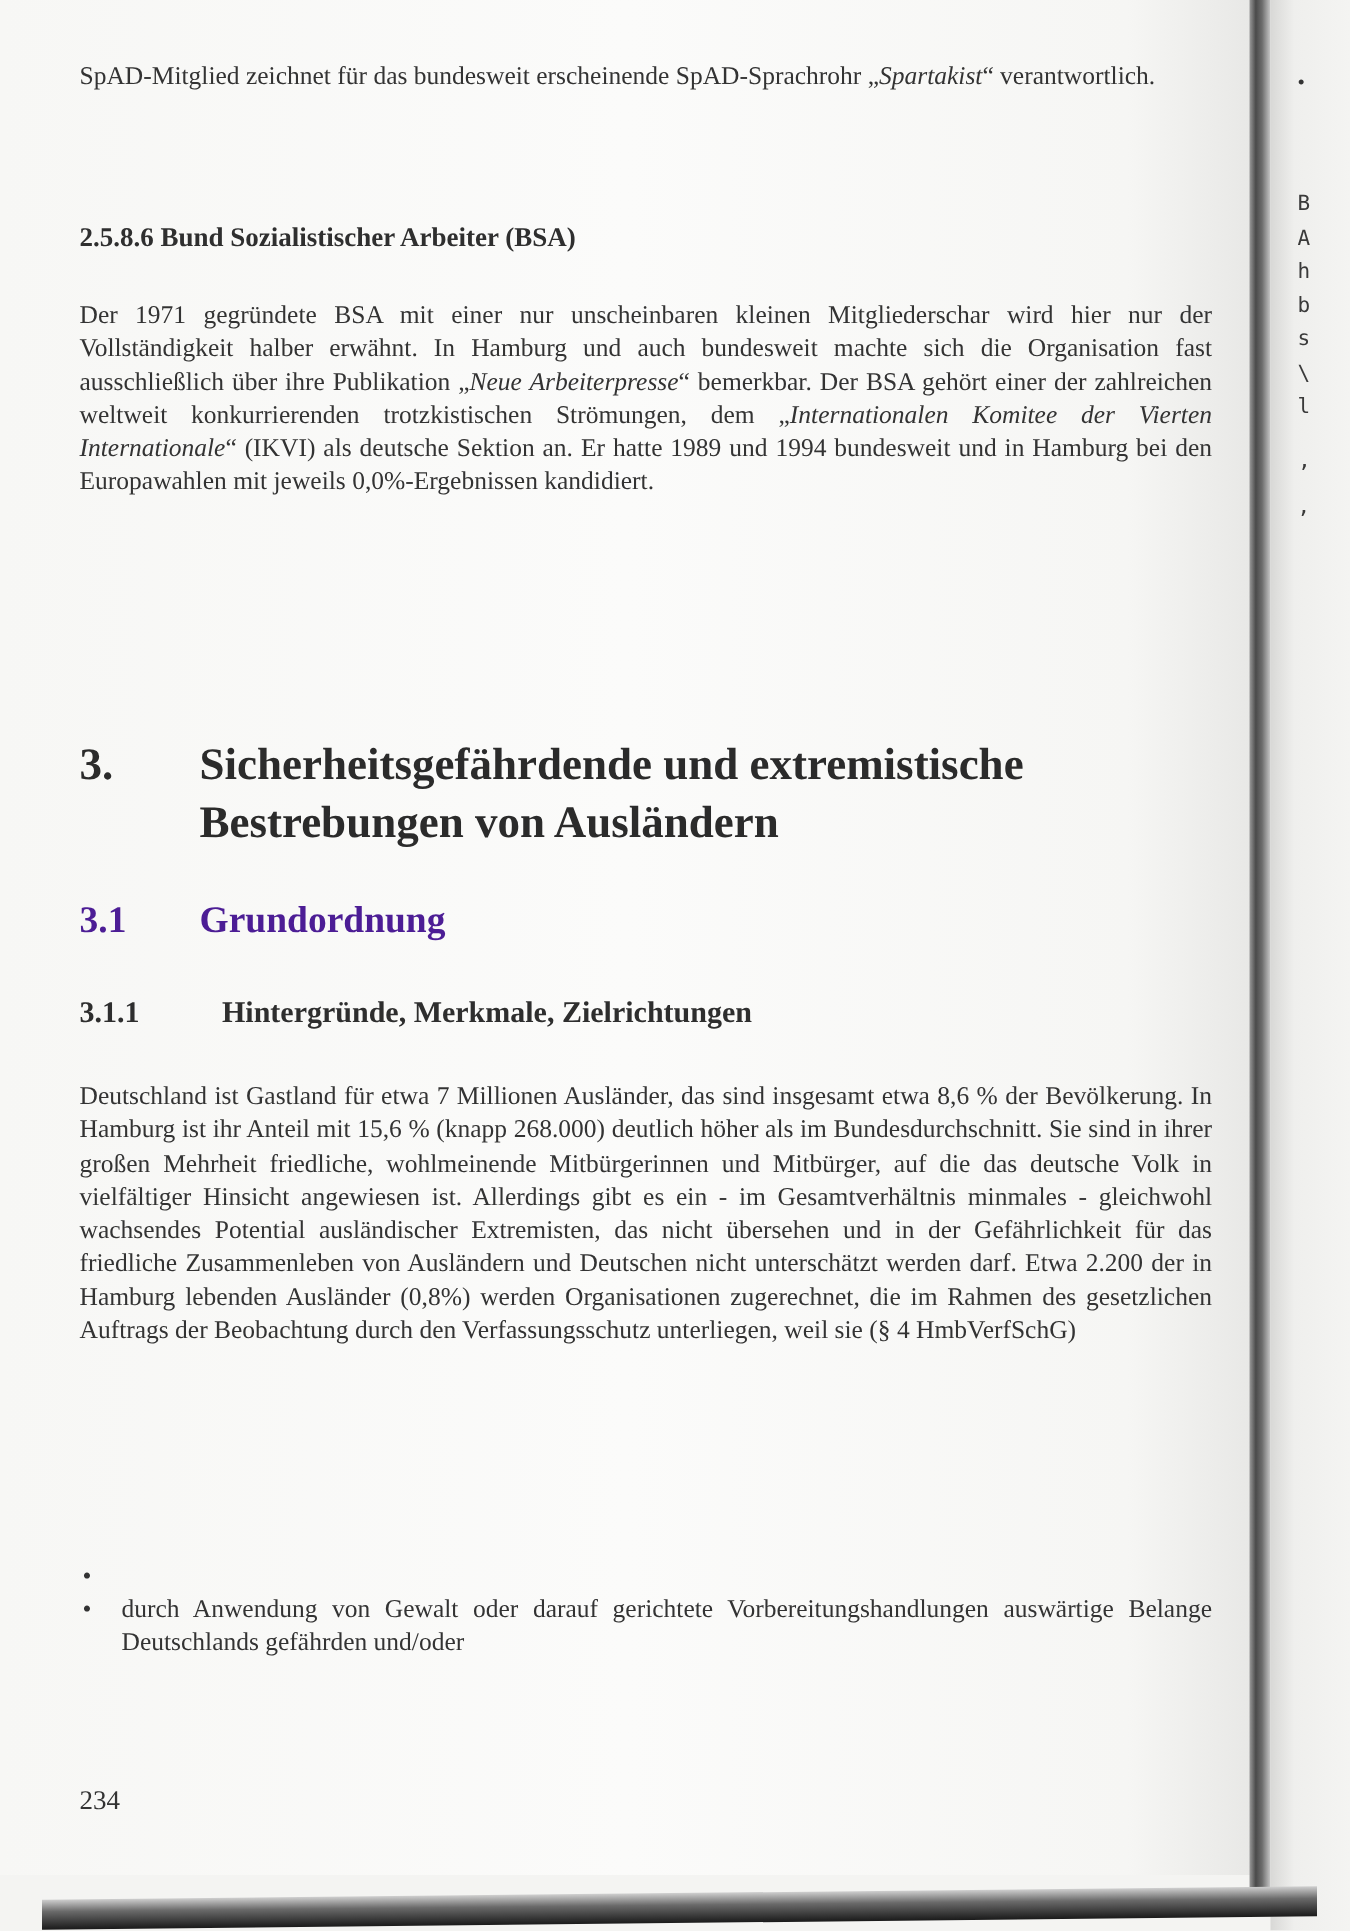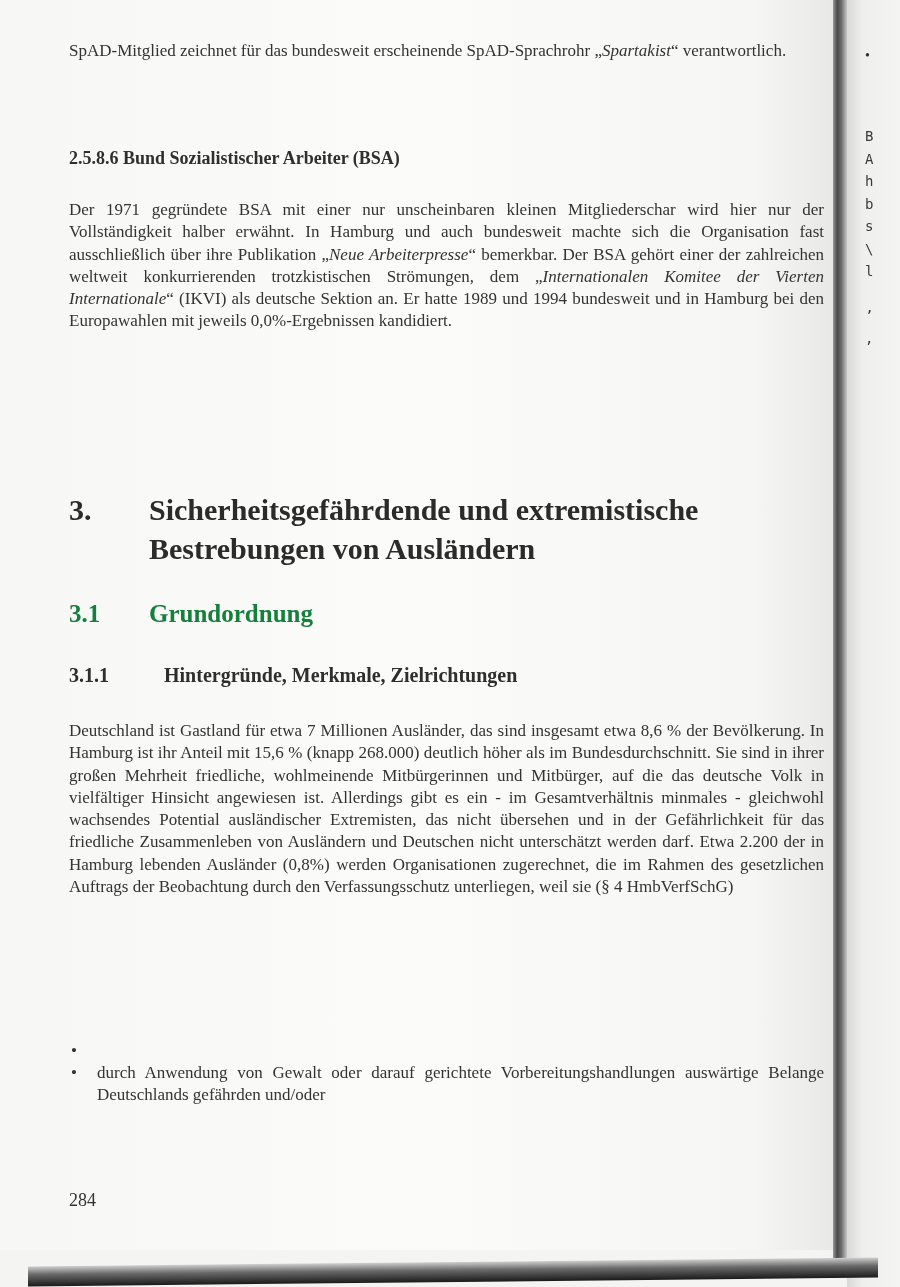--- a/index.html
+++ b/index.html
@@ -30,28 +30,28 @@
     .bottom-edge {
       position: absolute; left: 28px; top: 1262px; width: 850px; height: 20px;
       background: linear-gradient(180deg, #cfcfcf 0%, #6a6a6a 40%, #1a1a1a 100%);
       transform: skewY(-0.6deg);
     }
     .content { position: absolute; left: 53px; top: 0; width: 755px; }
     p.body {
       font-size: 17px; line-height: 22.3px; text-align: justify; margin: 0;
       color: #333;
     }
-    .abs { position: absolute; left: 16px; width: 755px; }
+    .abs { position: absolute; left: 0; width: 755px; }
     .h4 { font-weight: bold; font-size: 18px; color: #2f2f2f; }
     .h1 {
       font-weight: bold; font-size: 30px; line-height: 39px; color: #2b2b2b;
       display: flex;
     }
     .h1 .num { width: 80px; flex: none; }
-    .h2 { font-weight: bold; font-size: 25px; color: #15803d; display: flex; }
+    .h2 { font-weight: bold; font-size: 25px; color: #4c1d95; display: flex; }
     .h2 .num { width: 80px; flex: none; }
     .h3 { font-weight: bold; font-size: 20px; color: #2e2e2e; display: flex; }
     .h3 .num { width: 80px; flex: none; }
     ul.bullets { list-style: none; margin: 0; padding: 0; }
     ul.bullets li { position: relative; padding-left: 28px; font-size: 17px; line-height: 22.3px; text-align: justify; color: #333; }
     ul.bullets li .dot { position: absolute; left: 2px; top: 0; }
     .page-number { font-size: 18px; color: #333; }
     i { font-style: italic; }
   </style>
 </head>
@@ -104,14 +104,14 @@
   <ul class="bullets abs" style="top:1040px;">
     <li style="margin-bottom:22px;">
       <span class="dot">•</span>
     </li>
     <li>
       <span class="dot">•</span>
       <span>durch Anwendung von Gewalt oder darauf gerichtete Vorbereitungshandlungen auswärtige Belange Deutschlands gefährden und/oder</span>
     </li>
   </ul>
 
-  <div class="abs page-number" style="top:1190px;">284</div>
+  <div class="abs page-number" style="top:1190px;">234</div>
 </div>
 
 </body></html>

